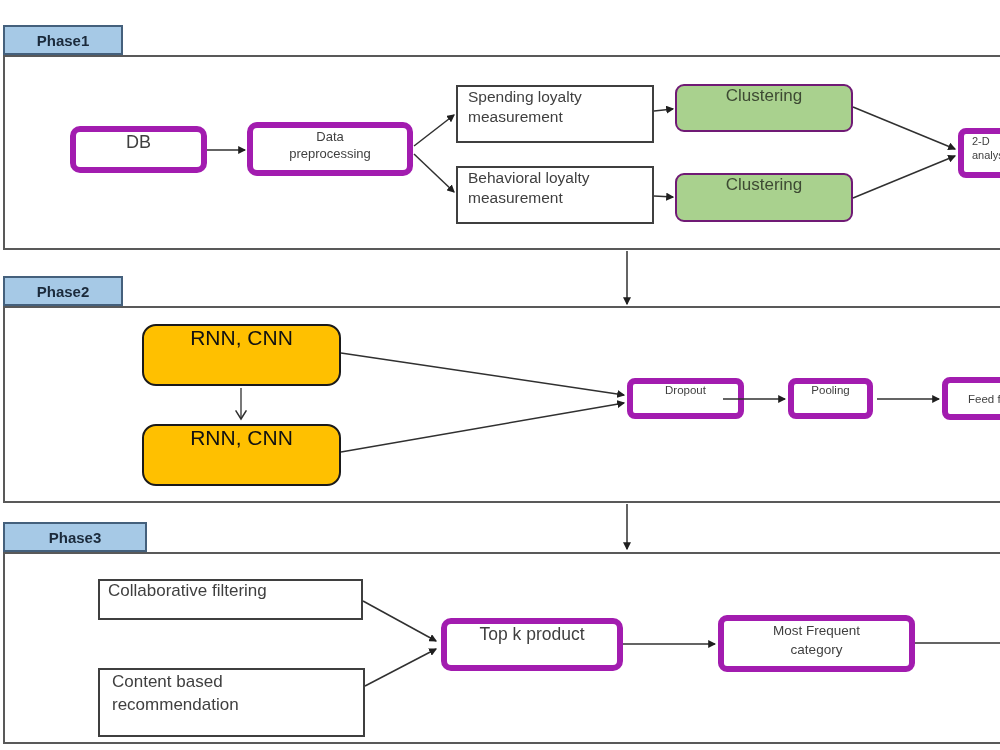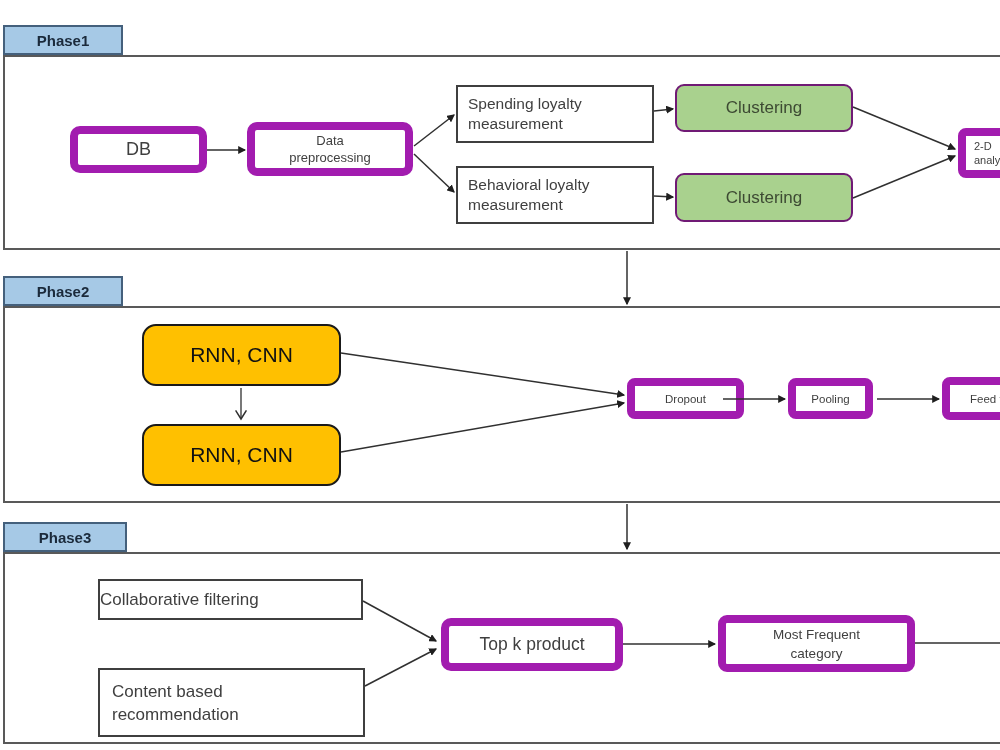--- a/index.html
+++ b/index.html
@@ -3,22 +3,22 @@
 <meta charset="utf-8">
 <style>
   html,body{margin:0;padding:0;background:#fff;}
   #stage{position:relative;width:1000px;height:750px;overflow:hidden;background:#fff;
          font-family:"Liberation Sans",sans-serif;}
   .container{position:absolute;box-sizing:border-box;border:2px solid #595959;background:#fff;z-index:1;}
   .tab{position:absolute;box-sizing:border-box;border:2px solid #44607C;background:#A6C9E6;
        color:#1B2A3B;font-size:15px;font-weight:700;display:flex;align-items:center;justify-content:center;
        z-index:3;}
   .bx{position:absolute;box-sizing:border-box;background:#fff;color:#3F3F3F;
-      display:flex;flex-direction:column;align-items:center;justify-content:center;z-index:2;text-align:center;}
-  .round{border:8px solid #a21caf;border-radius:10px;}
+      display:flex;flex-direction:column;align-items:center;justify-content:flex-start;z-index:2;text-align:center;}
+  .round{border:6px solid #a21caf;border-radius:10px;}
   .sq{border:2px solid #3F3F3F;border-radius:0;}
   .green{background:#A9D18E;border:2px solid #701a75;border-radius:9px;color:#3D4A33;font-size:17px;}
   .orange{background:#FFC000;border:2.5px solid #1A1A1A;border-radius:14px;color:#111;font-size:21px;}
   .leftal{align-items:flex-start;text-align:left;}
   svg.arrows{position:absolute;left:0;top:0;z-index:4;pointer-events:none;}
   .small{font-size:11.5px;}
 </style>
 </head>
 <body>
 
@@ -27,21 +27,21 @@
   <div class="container" style="left:3px;top:55px;width:1005px;height:195px;"></div>
   <div class="container" style="left:3px;top:306px;width:1005px;height:197px;"></div>
   <div class="container" style="left:3px;top:552px;width:1005px;height:192px;"></div>
 
   <div class="tab" style="left:3px;top:25px;width:120px;height:30px;">
     <span>Phase1</span>
   </div>
   <div class="tab" style="left:3px;top:276px;width:120px;height:30px;">
     <span>Phase2</span>
   </div>
-  <div class="tab" style="left:3px;top:522px;width:124px;height:30px;">
+  <div class="tab" style="left:3px;top:522px;width:144px;height:30px;">
     <span>Phase3</span>
   </div>
 
   <div class="bx round" style="left:70px;top:126px;width:137px;height:47px;font-size:18px;">
     <span>DB</span>
   </div>
 
   <div class="bx round" style="left:247px;top:122px;width:166px;height:54px;font-size:13px;line-height:17px;">
     <span>Data</span>
     <span>preprocessing</span>
@@ -83,21 +83,21 @@
   </div>
 
   <div class="bx round small" style="left:788px;top:378px;width:85px;height:41px;border-radius:8px;">
     <span>Pooling</span>
   </div>
 
   <div class="bx round small leftal" style="left:942px;top:377px;width:140px;height:43px;border-radius:8px;padding-left:20px;justify-content:center;">
     <span>Feed forward</span>
   </div>
 
-  <div class="bx sq leftal" style="left:98px;top:579px;width:265px;height:41px;font-size:17px;padding-left:0;">
+  <div class="bx sq leftal" style="left:98px;top:579px;width:265px;height:41px;font-size:17px;padding-left:8px;">
     <span>Collaborative filtering</span>
   </div>
 
   <div class="bx sq leftal" style="left:98px;top:668px;width:267px;height:69px;font-size:17px;line-height:23px;padding-left:12px;">
     <span>Content based</span>
     <span>recommendation</span>
   </div>
 
   <div class="bx round" style="left:441px;top:618px;width:182px;height:53px;font-size:17.5px;">
     <span>Top k product</span>

